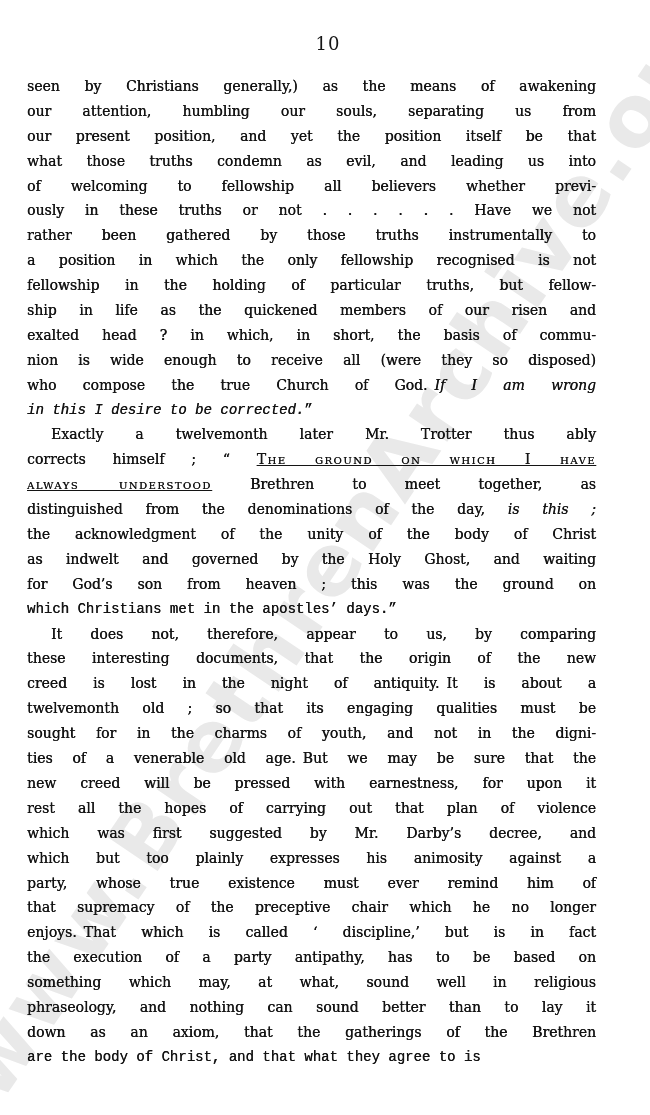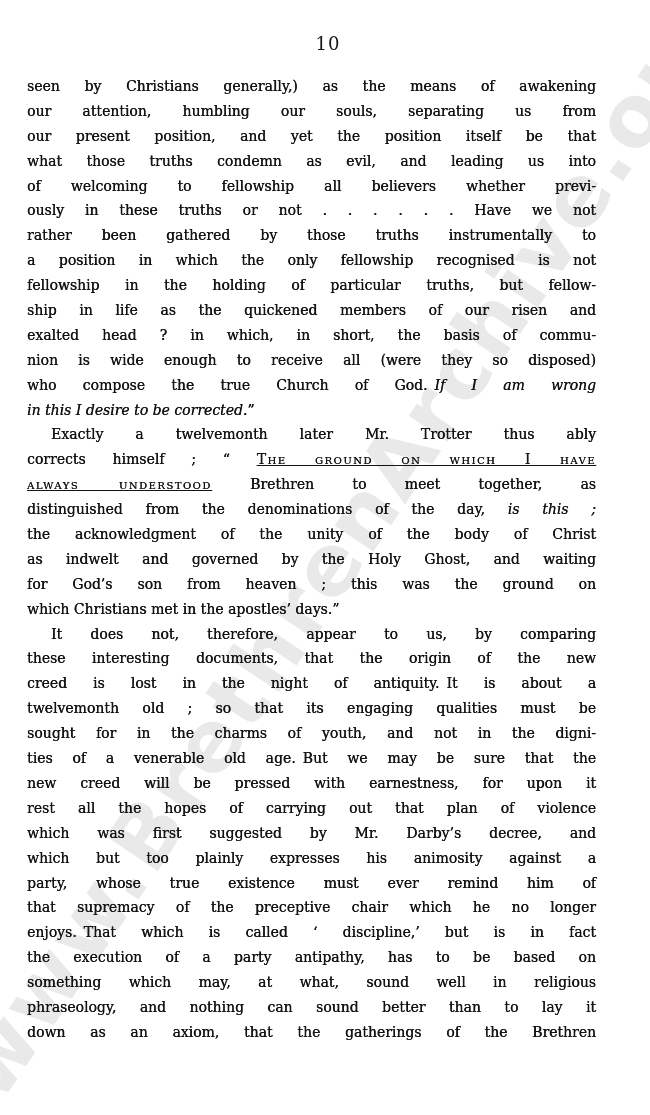--- a/index.html
+++ b/index.html
@@ -47,20 +47,21 @@
   .line{
     line-height:24.9px;
     height:24.9px;
     text-align:justify;
     text-align-last:justify;
     white-space:nowrap;
     text-shadow:0.3px 0 0 currentColor;
   }
   .line.end{
     text-align-last:left;
+    font-family:Liberation Mono, monospace;
   }
   .line.indent{
     text-indent:24px;
   }
   .it{font-style:italic;}
   .sc{font-variant:small-caps;letter-spacing:1.5px;text-decoration:underline;}
 </style>
 </head>
 <body>
 
@@ -100,14 +101,15 @@
       <div class="line"><span>rest all the hopes of carrying out that plan of violence</span></div>
       <div class="line"><span>which was first suggested by Mr. Darby’s decree, and</span></div>
       <div class="line"><span>which but too plainly expresses his animosity against a</span></div>
       <div class="line"><span>party, whose true existence must ever remind him of</span></div>
       <div class="line"><span>that supremacy of the preceptive chair which he no longer</span></div>
       <div class="line"><span>enjoys. That which is called ‘ discipline,’ but is in fact</span></div>
       <div class="line"><span>the execution of a party antipathy, has to be based on</span></div>
       <div class="line"><span>something which may, at what, sound well in religious</span></div>
       <div class="line"><span>phraseology, and nothing can sound better than to lay it</span></div>
       <div class="line"><span>down as an axiom, that the gatherings of the Brethren</span></div>
+      <div class="line end"><span>are the body of Christ, and that what they agree to is</span></div>
     </div>
 </div>
 
 </body></html>

